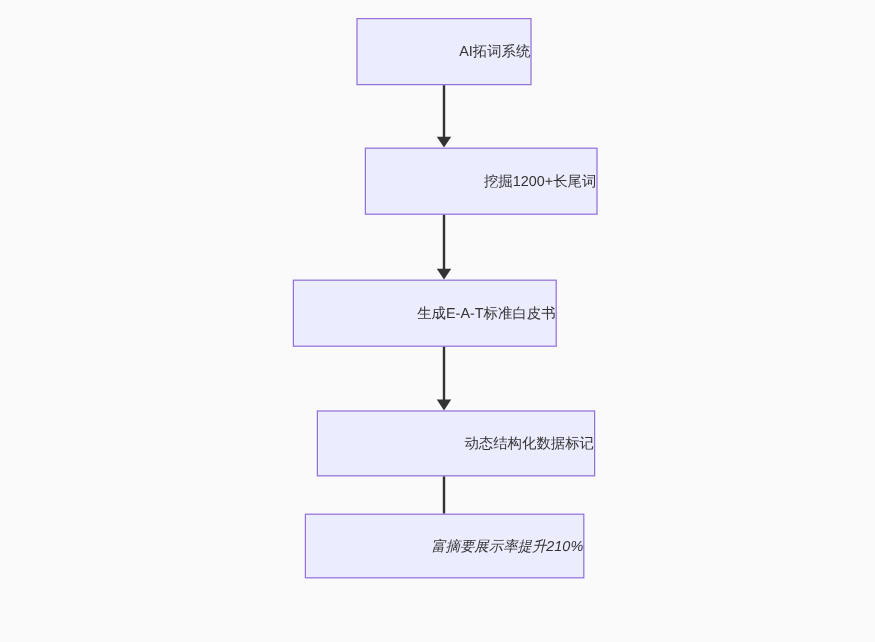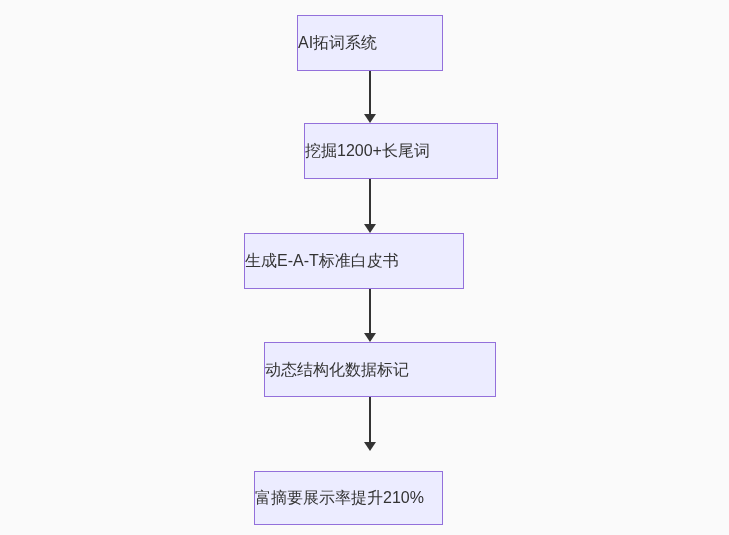--- a/index.html
+++ b/index.html
@@ -20,32 +20,32 @@
     position: relative;
     width: 729px; height: 535px;
     background: var(--background);
   }
   .node {
     position: absolute;
     background: var(--node-fill);
     border: 1px solid var(--node-border);
     display: flex;
     align-items: center;
-    justify-content: flex-start;
+    justify-content: flex-end;
     color: var(--text);
-    font-size: 16px;
+    font-size: 12px;
     line-height: 1.2;
     text-align: center;
     white-space: nowrap;
   }
   .node-1 { left: 297px; top: 15px;  width: 146px; height: 56px; }
   .node-2 { left: 273px; top: 123px; width: 194px; height: 56px; margin-left: 31px; }
   .node-3 { left: 244px; top: 233px; width: 220px; height: 56px; }
   .node-4 { left: 264px; top: 342px; width: 232px; height: 55px; }
-  .node-5 { left: 254px; top: 471px; width: 189px; height: 54px; }
+  .node-5 { left: 254px; top: 428px; width: 233px; height: 54px; font-style: italic; }
 
   .arrow {
     position: absolute;
     width: 12px;
     left: 364px;
   }
   .arrow .line {
     position: absolute;
     left: 5px; top: 0; bottom: 4px;
     width: 2px;

